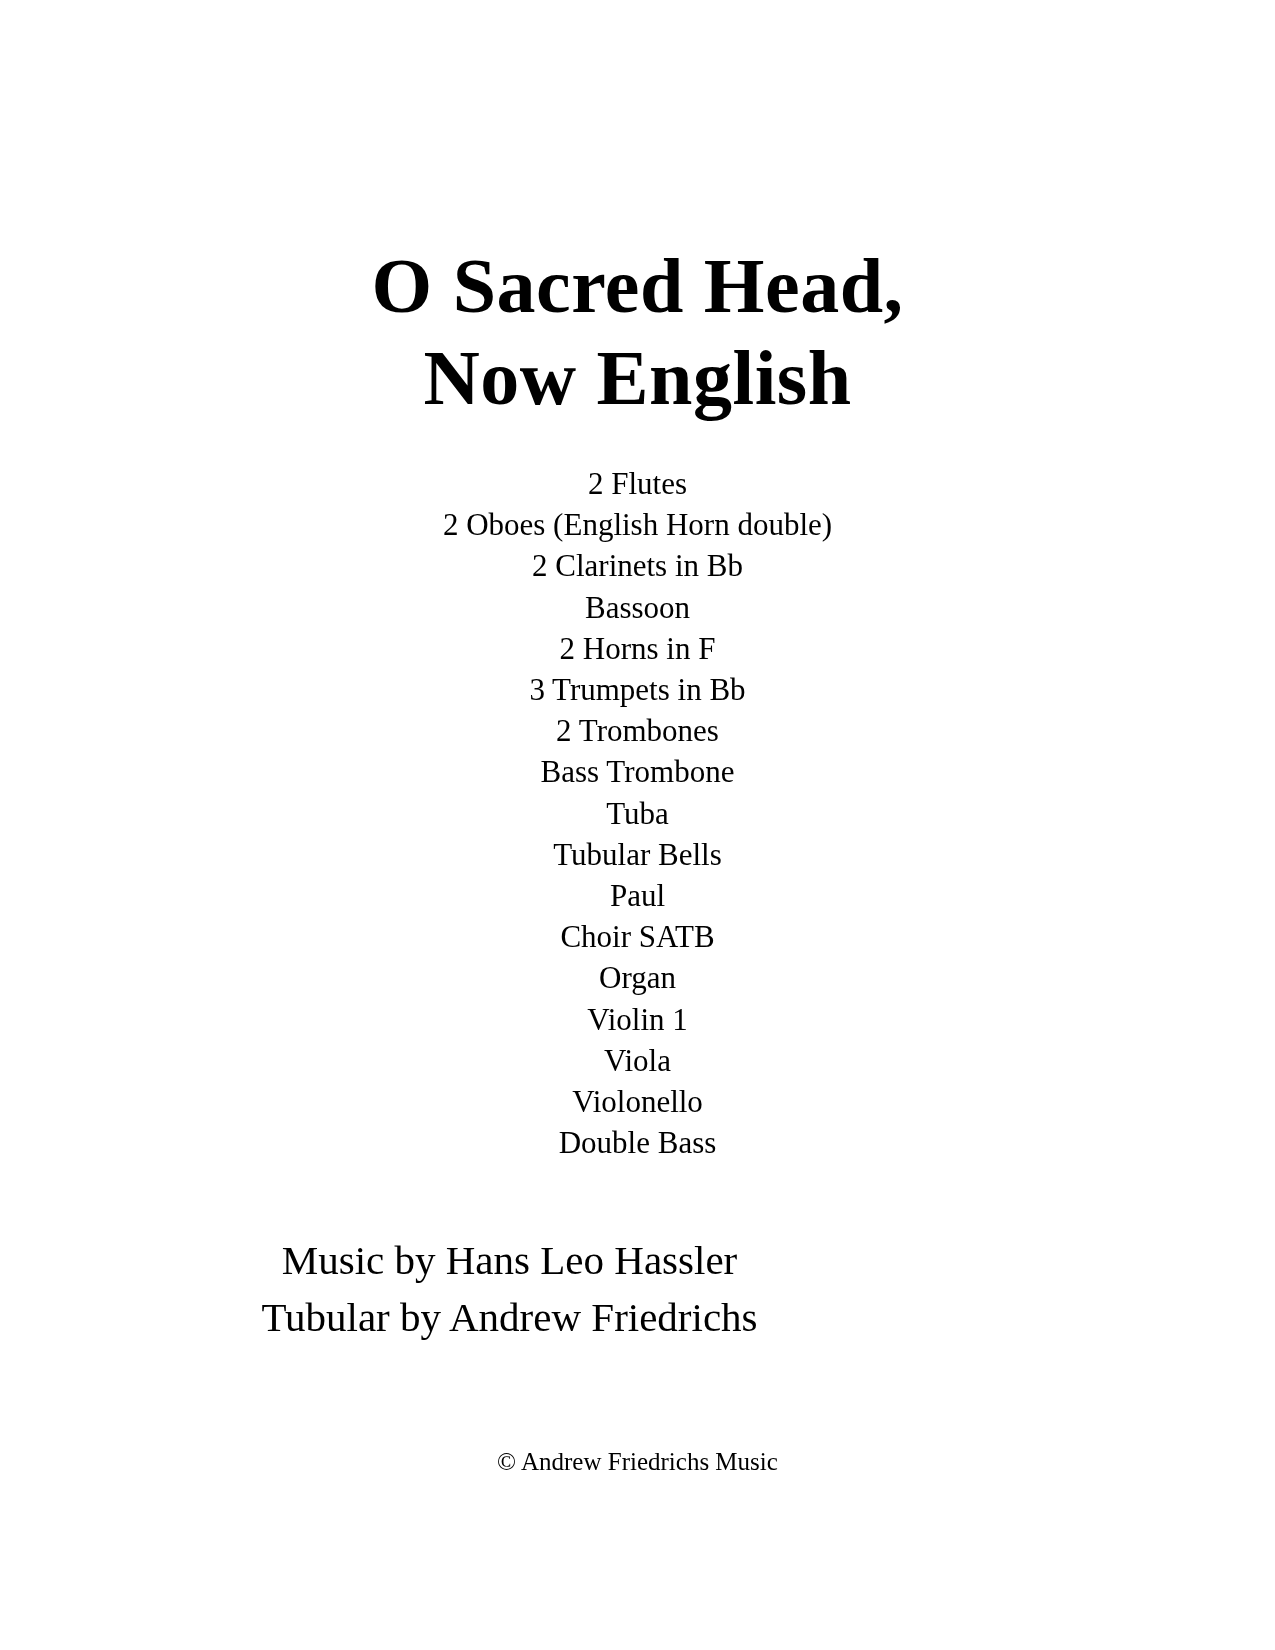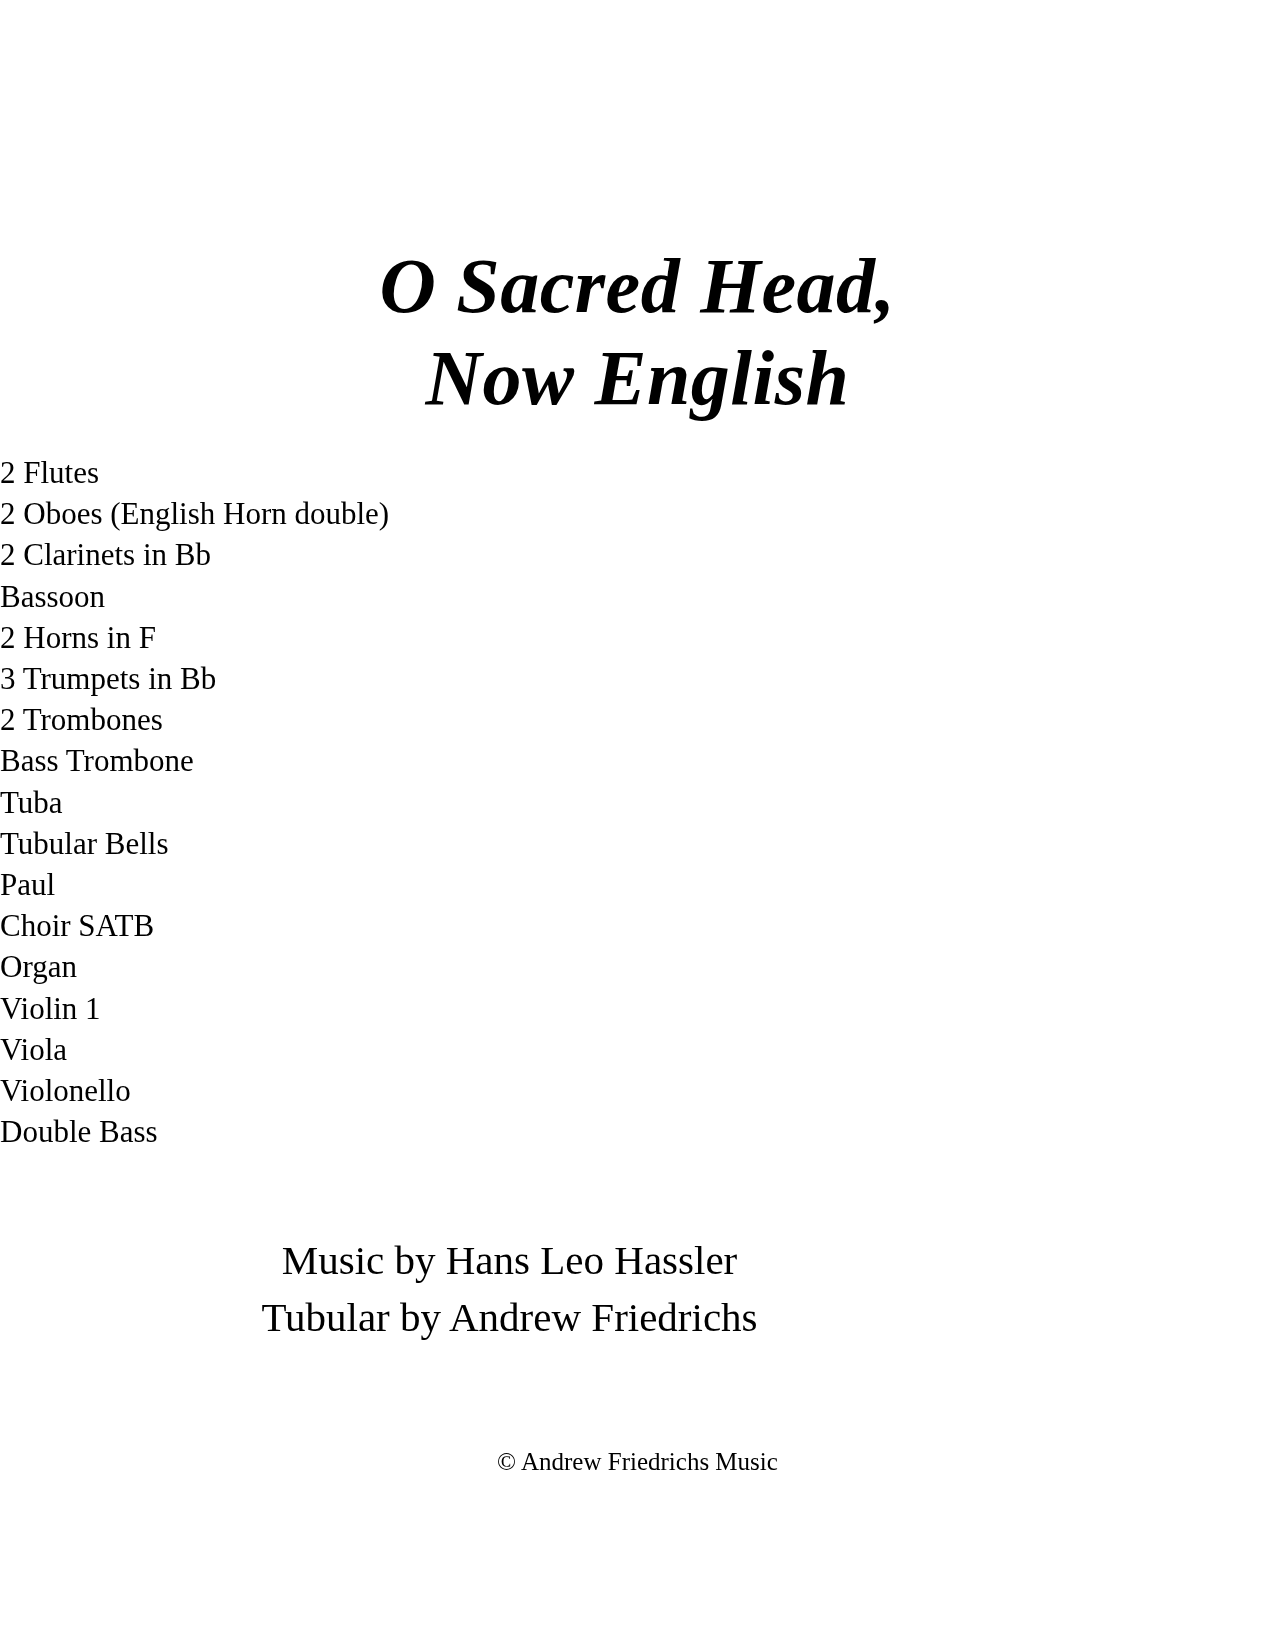--- a/index.html
+++ b/index.html
@@ -16,33 +16,33 @@
     overflow: hidden;
     font-family: "Liberation Serif", "DejaVu Serif", serif;
     color: #000000;
   }
   .title-block {
     position: absolute;
     top: 240px;
     left: 0;
     width: 1275px;
     text-align: center;
-    font-style: italic;
   }
   .title-line {
     font-size: 78px;
     font-weight: bold;
     line-height: 1.18;
     letter-spacing: 0.5px;
   }
   .instrument-list {
     position: absolute;
-    top: 452px;
+    top: 463px;
     left: 0;
     width: 1275px;
+    text-align: center;
   }
   .instrument-line {
     font-size: 31px;
     line-height: 41.2px;
     font-weight: normal;
   }
   .credits {
     position: absolute;
     top: 1232px;
     left: 0;

